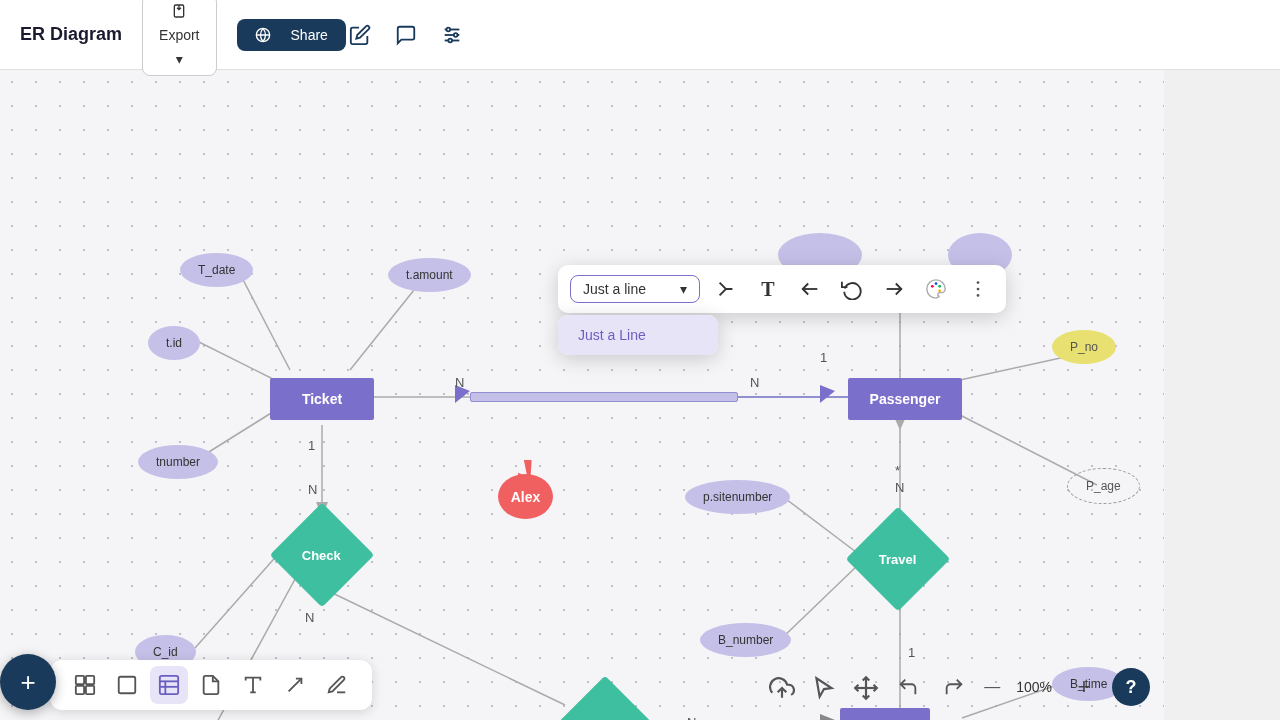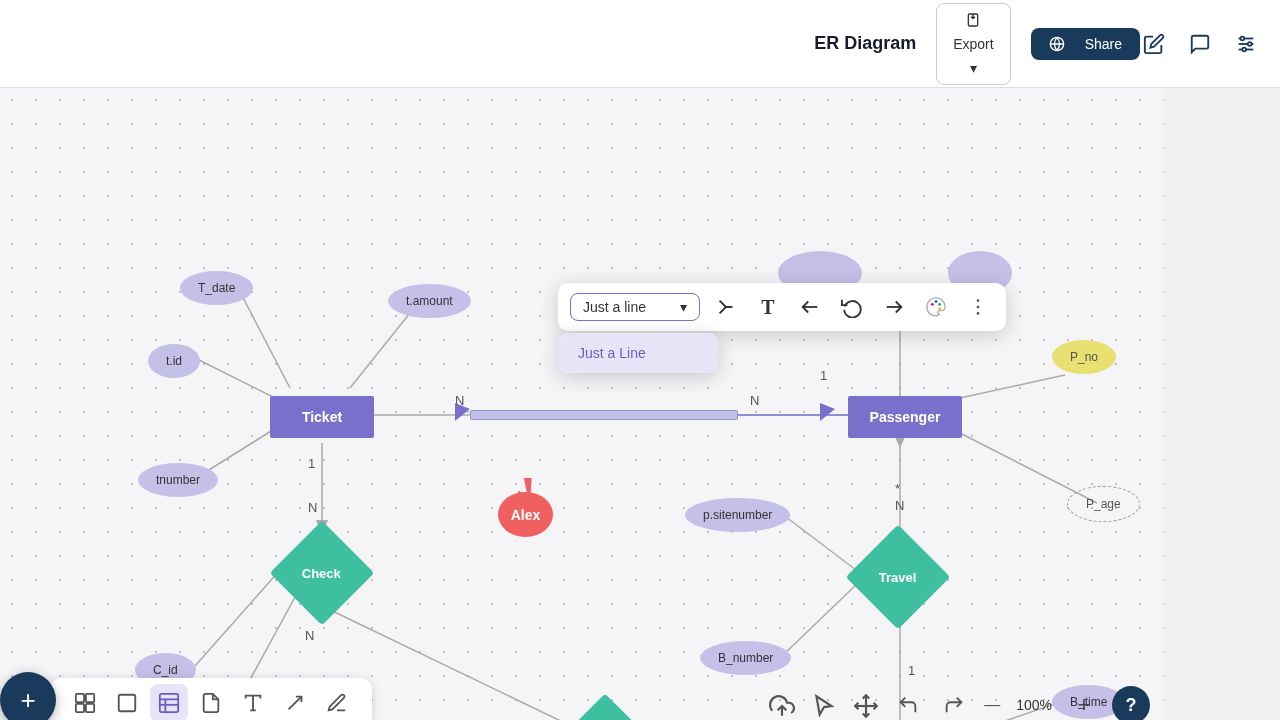--- a/index.html
+++ b/index.html
@@ -9,25 +9,25 @@
       width: 1280px;
       height: 720px;
       overflow: hidden;
       position: relative;
     }
 
     
     .header {
       display: flex;
       align-items: center;
-      justify-content: flex-end;
+      justify-content: flex-start;
       background: #fff;
       border-bottom: 1px solid #e0e0e0;
       padding: 0 20px;
-      height: 88px;
+      height: 70px;
       position: relative;
       z-index: 10;
     }
     .header-left {
       display: flex;
       align-items: center;
       gap: 20px;
     }
     .diagram-title {
       font-size: 18px;
@@ -443,21 +443,21 @@
     <polygon points="322,447 316,432 328,432" fill="#aaa"></polygon>
 
     <ellipse cx="820" cy="185" rx="42" ry="22" fill="#c5c0e8"></ellipse>
     <ellipse cx="980" cy="185" rx="32" ry="22" fill="#c5c0e8"></ellipse>
   </svg>
 
   <div class="er-node entity-ellipse" style="left:180px;top:183px;">
     <span>T_date</span>
   </div>
 
-  <div class="er-node entity-ellipse" style="left:388px;top:196px;">
+  <div class="er-node entity-ellipse" style="left:388px;top:188px;">
     <span>t.amount</span>
   </div>
 
   <div class="er-node entity-ellipse" style="left:148px;top:256px;">
     <span>t.id</span>
   </div>
 
   <div class="er-node entity-ellipse" style="left:138px;top:375px;">
     <span>tnumber</span>
   </div>
@@ -515,21 +515,21 @@
   </div>
 
   <div class="er-node entity-ellipse" style="left:135px;top:565px;">
     <span>C_id</span>
   </div>
 
   <div class="er-node entity-ellipse" style="left:685px;top:410px;">
     <span>p.sitenumber</span>
   </div>
 
-  <div class="er-node entity-ellipse-yellow" style="left:1052px;top:252px;">
+  <div class="er-node entity-ellipse-yellow" style="left:1052px;top:260px;">
     <span>P_no</span>
   </div>
 
   <div class="er-node entity-ellipse-dashed" style="left:1067px;top:398px;">
     <span>P_age</span>
   </div>
 
   <div class="er-node entity-ellipse" style="left:700px;top:553px;">
     <span>B_number</span>
   </div>

